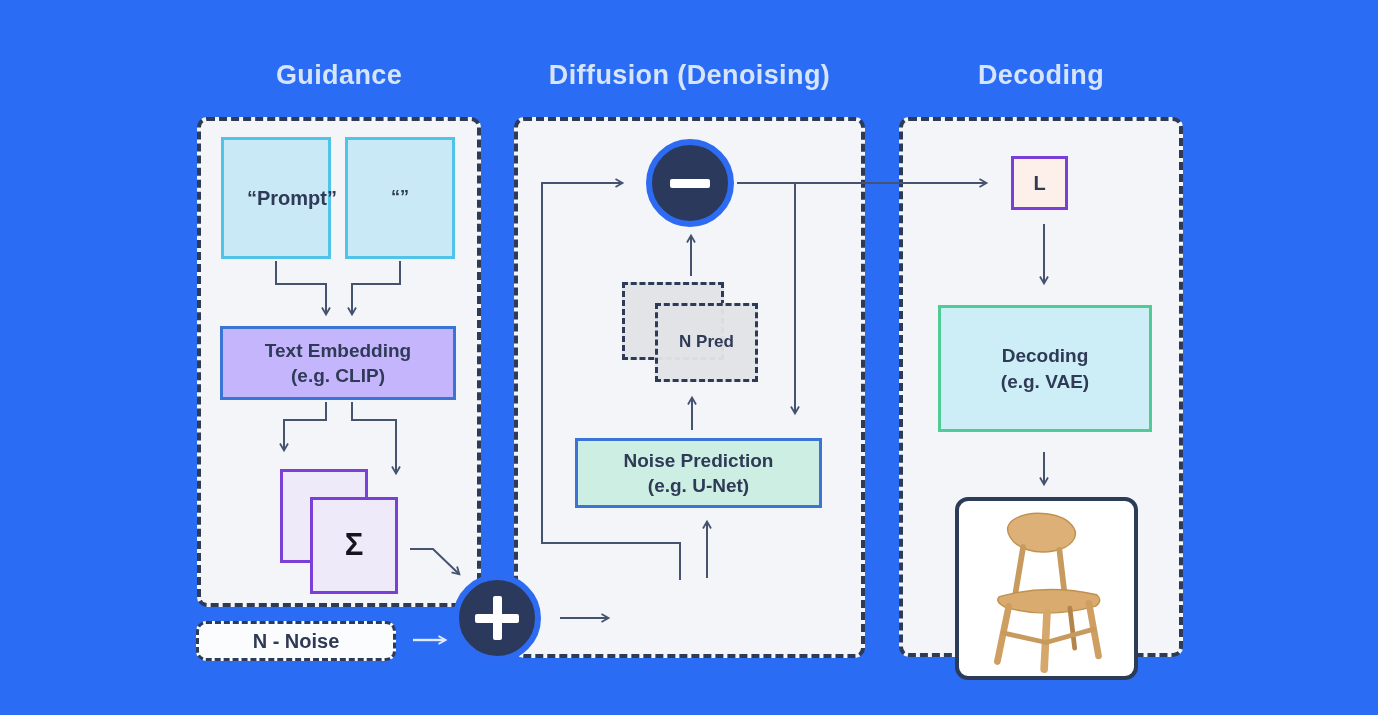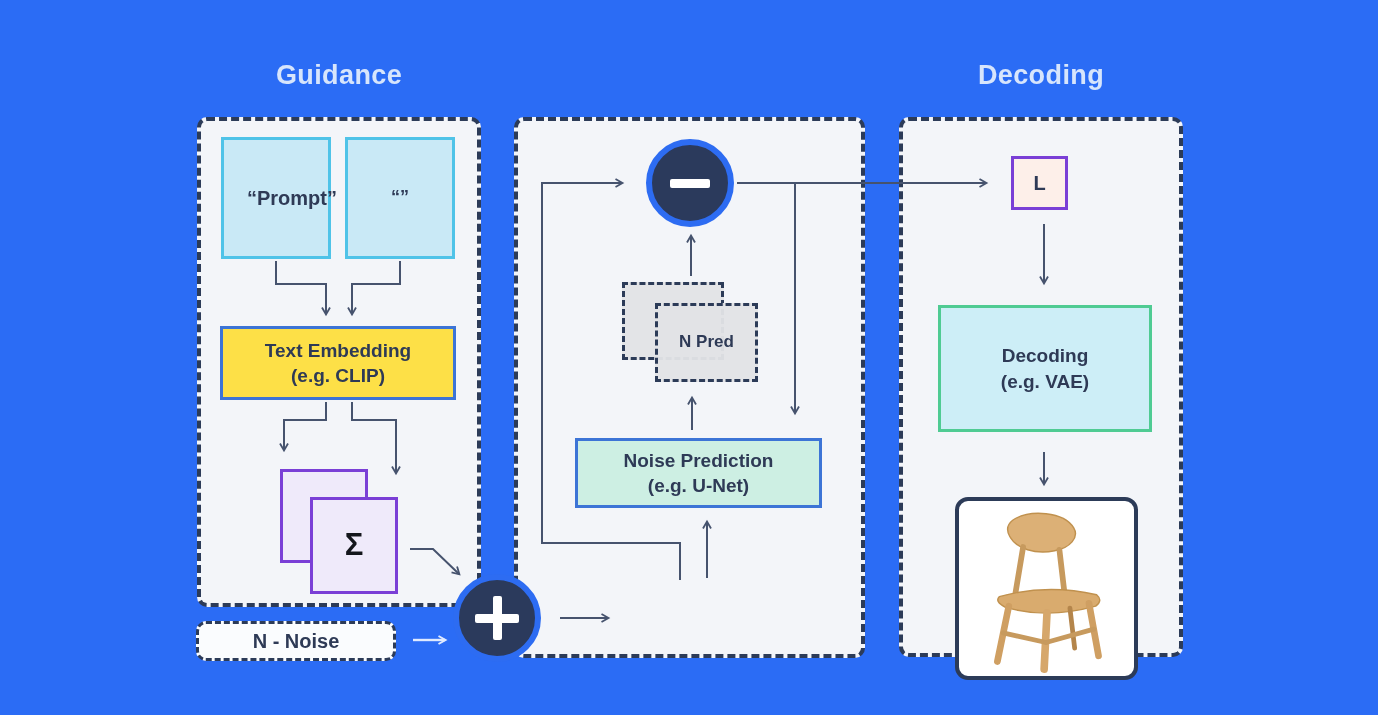--- a/index.html
+++ b/index.html
@@ -16,21 +16,21 @@
   .panel{
     position:absolute;background:#f3f5f9;
     border:4px dashed #2c3b58;border-radius:10px;box-sizing:border-box;
   }
   .node{
     position:absolute;box-sizing:border-box;
     display:flex;align-items:center;justify-content:center;flex-direction:column;
     color:#2e3a56;font-weight:700;text-align:center;line-height:1.32;
   }
   .cyan-box{background:#c9e9f6;border:3px solid #4fc3e8;font-size:20px;}
-  .peri-box{background:#fde047;border:3px solid #3c74d6;font-size:19px;font-weight:600;}
+  .peri-box{background:#c4b5fd;border:3px solid #3c74d6;font-size:19px;font-weight:600;}
   .mint-box{background:#cdefe3;border:3px solid #3c74d6;font-size:19px;font-weight:600;text-align:center;}
   .green-box{background:#cdeef7;border:3px solid #4fcb93;font-size:19px;font-weight:600;}
   .purple-box{background:#efeafa;border:3px solid #7a3fd6;}
   .cream-box{background:#fdefe9;border:3px solid #7a3fd6;font-size:20px;font-weight:600;}
   .gray-dash-box{background:rgba(226,227,230,.96);border:3px dashed #2c3b58;font-size:17px;text-align:right;}
   .noise-pill{
     background:#fafcfe;border:3px dashed #2c3b58;border-radius:10px;font-size:20px;
   }
   .circle{
     position:absolute;width:88px;height:88px;border-radius:50%;
@@ -50,20 +50,21 @@
   }
   .small-quotes{font-size:18px;}
   .z3{z-index:3;}
 </style>
 </head>
 <body>
 
 <div class="stage">
 
   <div class="col-title" style="left:197px;width:284px;">Guidance</div>
+  <div class="col-title" style="left:514px;width:351px;">Diffusion (Denoising)</div>
   <div class="col-title" style="left:899px;width:284px;">Decoding</div>
 
   <div class="panel" style="left:197px;top:117px;width:284px;height:490px;"></div>
   <div class="panel" style="left:514px;top:117px;width:351px;height:541px;"></div>
   <div class="panel" style="left:899px;top:117px;width:284px;height:540px;"></div>
 
   <div class="node cyan-box z3" style="left:221px;top:137px;width:110px;height:122px;padding-left:32px;">
     <span>“Prompt”</span>
   </div>
   <div class="node cyan-box z3" style="left:345px;top:137px;width:110px;height:122px;">

